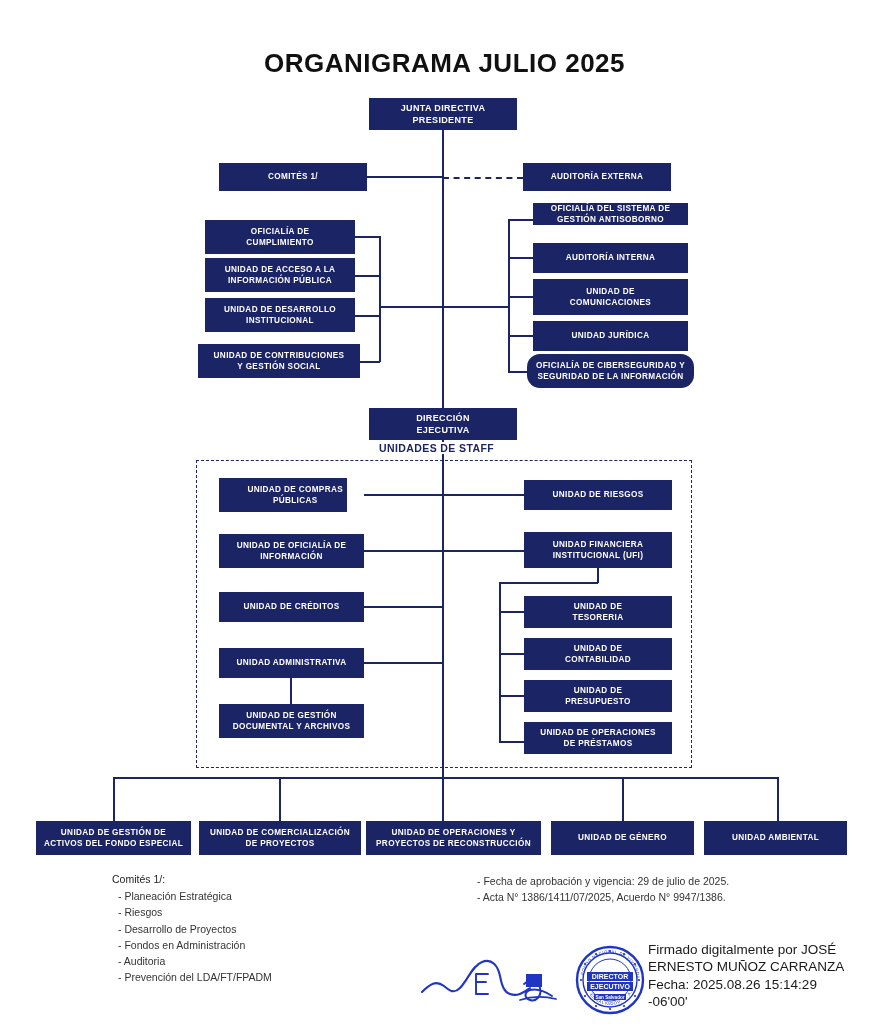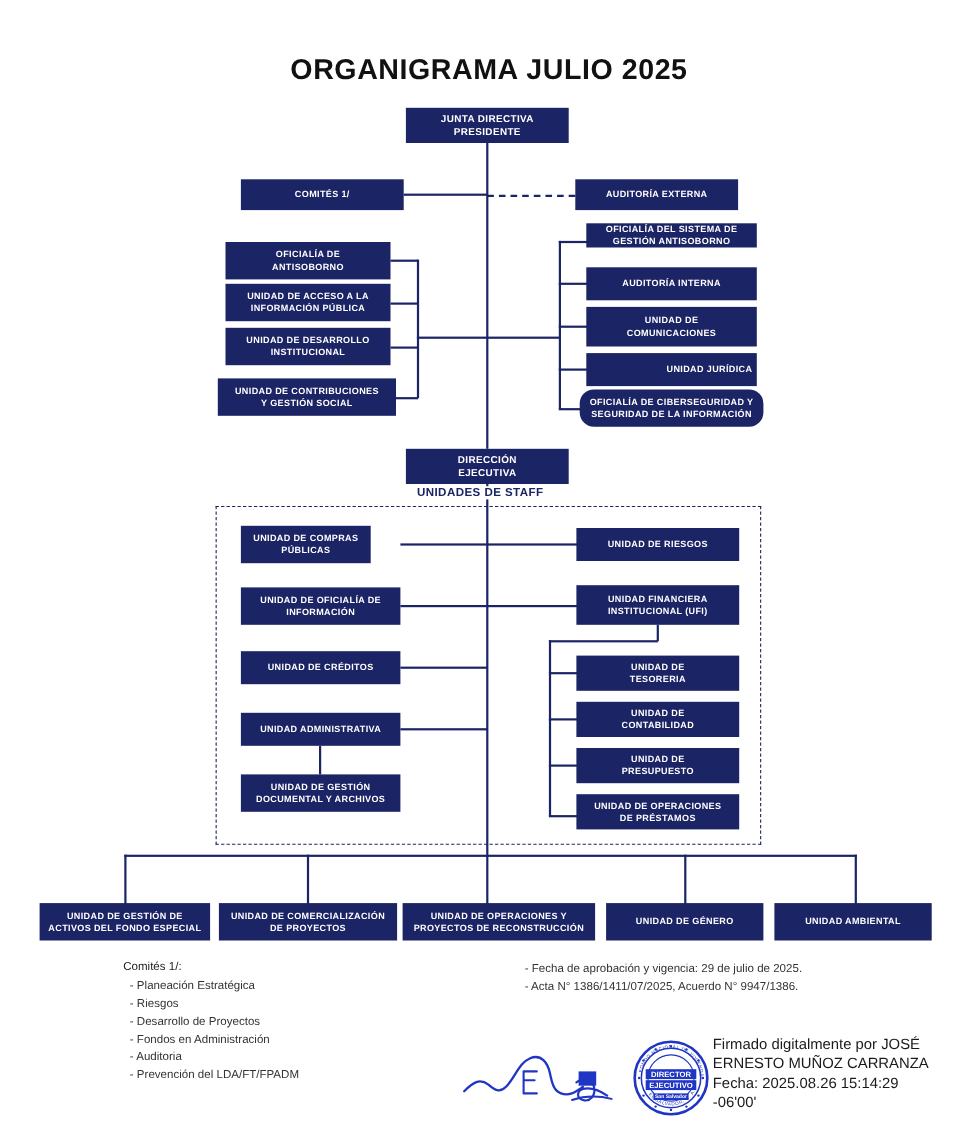--- a/index.html
+++ b/index.html
@@ -108,21 +108,21 @@
   </div>
   <div class="ln hl" style="left:367px;top:176px;width:76px;height:1.8px;"></div>
 
   <div class="dashline" style="left:443px;top:177px;width:80px;"></div>
   <div class="box" style="left:523px;top:163px;width:148px;height:28px;">
     <span>AUDITORÍA EXTERNA</span>
   </div>
 
   <div class="box" style="left:205px;top:220px;width:150px;height:34px;">
     <span>OFICIALÍA DE
-ANTISOBORNO</span>
+CUMPLIMIENTO</span>
   </div>
   <div class="box" style="left:205px;top:258px;width:150px;height:34px;">
     <span>UNIDAD DE ACCESO A LA
 INFORMACIÓN PÚBLICA</span>
   </div>
   <div class="box" style="left:205px;top:298px;width:150px;height:34px;">
     <span>UNIDAD DE DESARROLLO
 INSTITUCIONAL</span>
   </div>
   <div class="box" style="left:198px;top:344px;width:162px;height:34px;">
@@ -141,21 +141,21 @@
     <span>OFICIALÍA DEL SISTEMA DE
 GESTIÓN ANTISOBORNO</span>
   </div>
   <div class="box" style="left:533px;top:243px;width:155px;height:30px;">
     <span>AUDITORÍA INTERNA</span>
   </div>
   <div class="box" style="left:533px;top:279px;width:155px;height:36px;">
     <span>UNIDAD DE
 COMUNICACIONES</span>
   </div>
-  <div class="box" style="left:533px;top:321px;width:155px;height:30px;justify-content:flex-end;">
+  <div class="box" style="left:533px;top:321px;width:155px;height:30px;">
     <span>UNIDAD JURÍDICA</span>
   </div>
   <div class="box" style="left:527px;top:354px;width:167px;height:34px;border-radius:13px;">
     <span>OFICIALÍA DE CIBERSEGURIDAD Y
 SEGURIDAD DE LA INFORMACIÓN</span>
   </div>
 
   <div class="ln vl" style="left:508px;top:219px;width:1.6px;height:153px;"></div>
   <div class="ln hl" style="left:508px;top:219px;width:26px;height:1.6px;"></div>
   <div class="ln hl" style="left:508px;top:257px;width:26px;height:1.6px;"></div>
@@ -167,21 +167,21 @@
   <div class="box big" style="left:369px;top:408px;width:148px;height:32px;">
     <span>DIRECCIÓN
 EJECUTIVA</span>
   </div>
 
   <div class="ln vl" style="left:442px;top:440px;width:1.8px;height:383px;"></div>
 
   <div class="dashbox" style="left:196px;top:460px;width:496px;height:308px;"></div>
   <div class="staff-label" style="left:376px;top:442px;">UNIDADES  DE STAFF</div>
 
-  <div class="box" style="left:219px;top:478px;width:118px;height:34px;">
+  <div class="box" style="left:219px;top:478px;width:128px;height:34px;justify-content:flex-end;">
     <span>UNIDAD DE COMPRAS
 PÚBLICAS</span>
   </div>
   <div class="ln hl" style="left:364px;top:494px;width:79px;height:1.6px;"></div>
 
   <div class="box" style="left:219px;top:534px;width:145px;height:34px;">
     <span>UNIDAD DE OFICIALÍA DE
 INFORMACIÓN</span>
   </div>
   <div class="ln hl" style="left:364px;top:550px;width:79px;height:1.6px;"></div>

